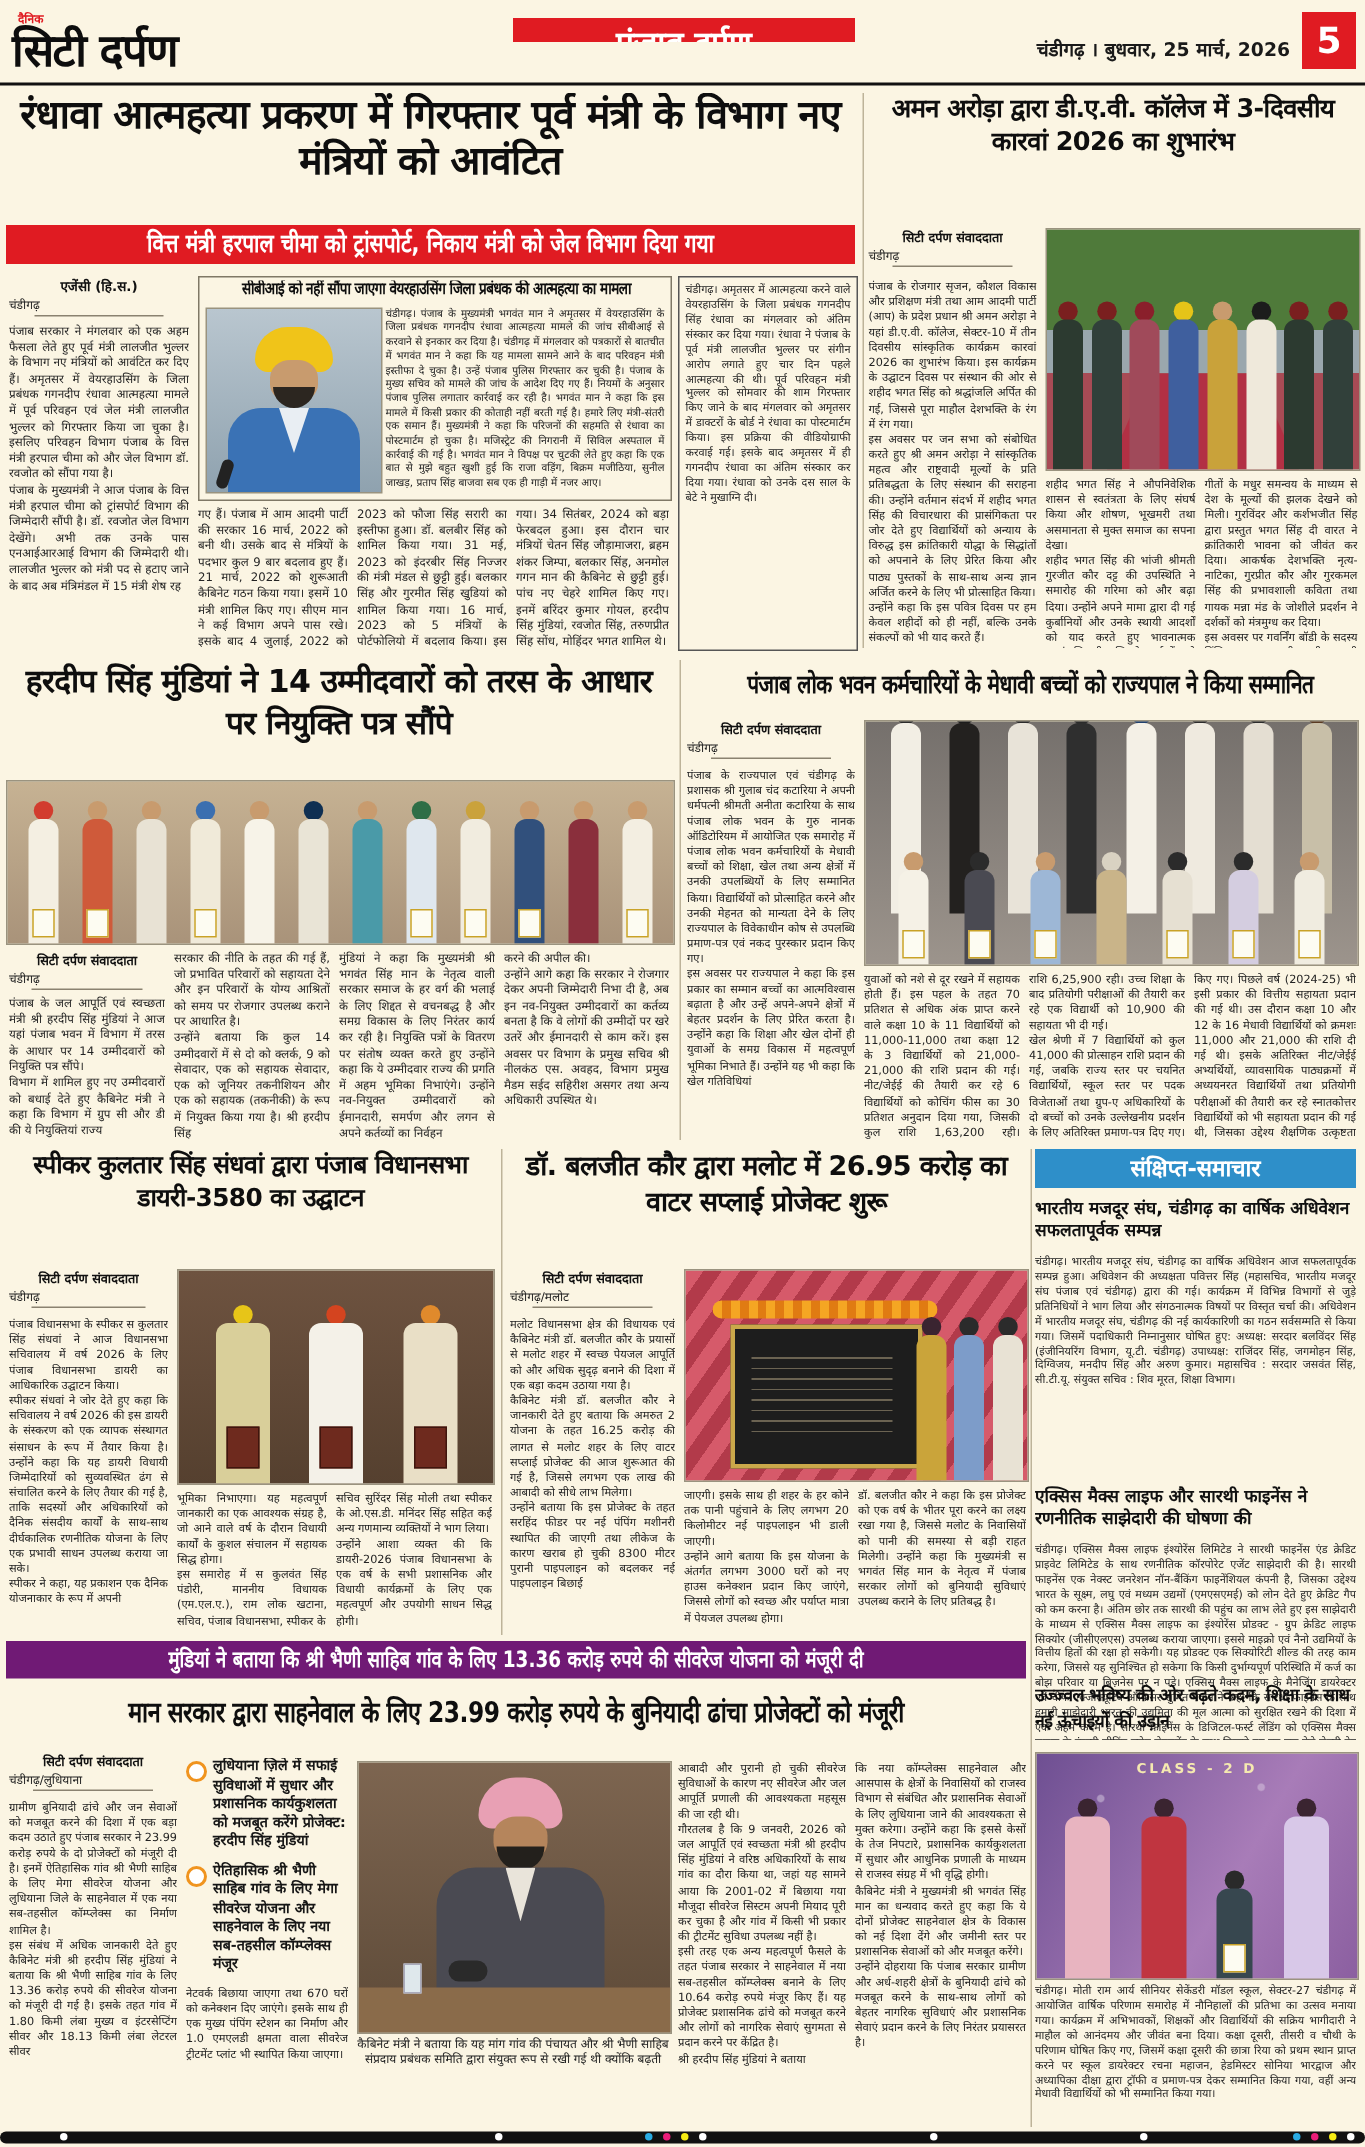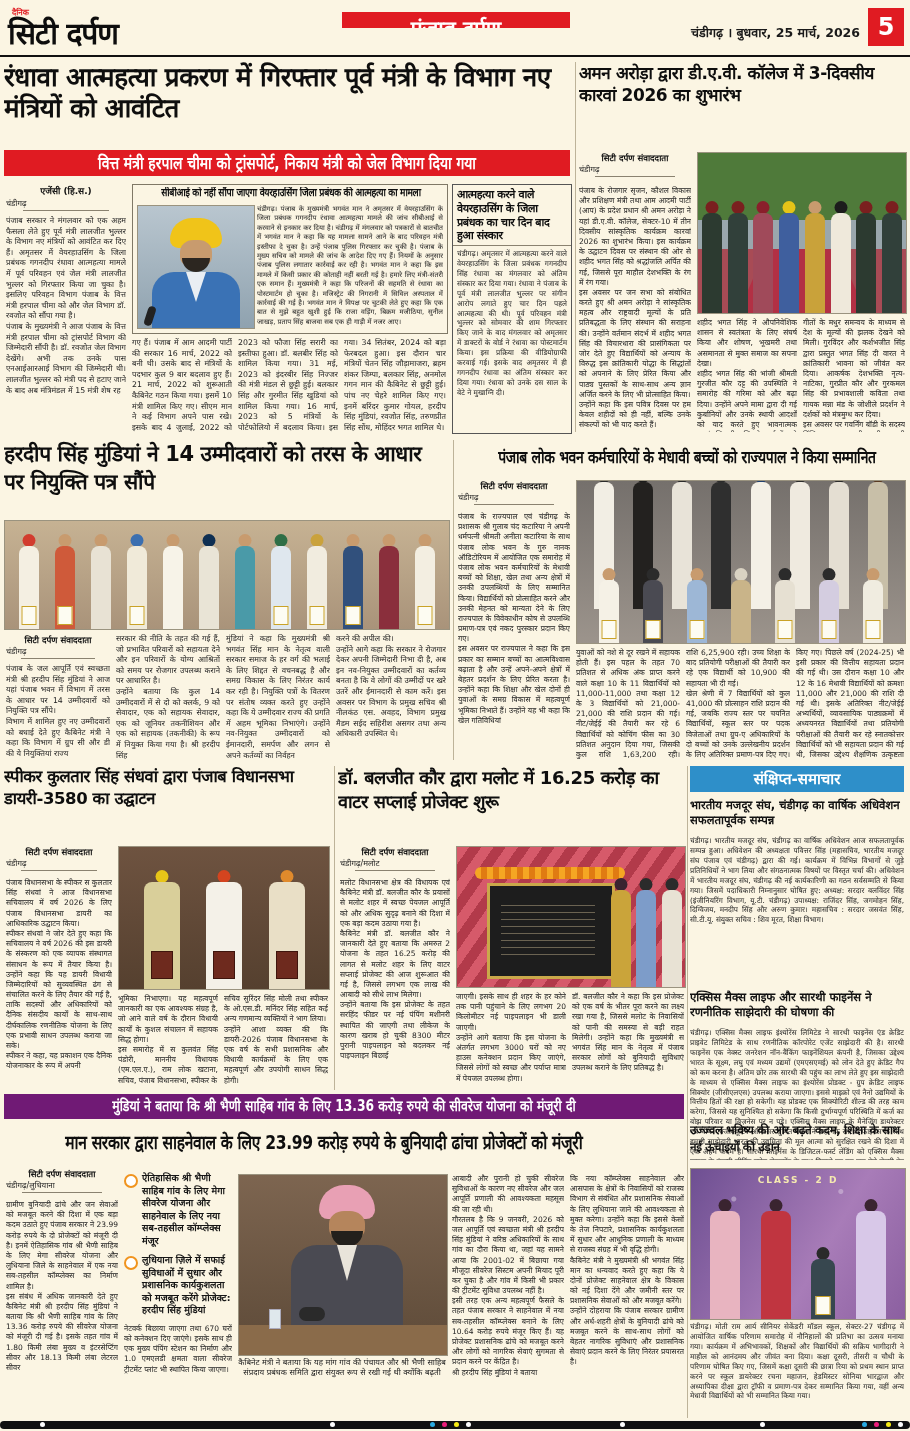--- a/index.html
+++ b/index.html
@@ -1,18 +1,18 @@
 <!DOCTYPE html>
 <html><head>
 <meta charset="utf-8">
 <style>
   html,body{margin:0;padding:0}
   body{width:910px;height:1431px;position:relative;background:#fbf5e3;font-family:"DejaVu Sans",sans-serif;color:#1a1a1a;overflow:hidden}
   .abs{position:absolute}
-  .hl{font-weight:bold;color:#0e0e0e;text-align:left;line-height:1.18;letter-spacing:-0.4px;overflow:hidden}
+  .hl{font-weight:bold;color:#0e0e0e;text-align:center;line-height:1.18;letter-spacing:-0.4px;overflow:hidden}
   .cond{transform:scaleX(0.82);transform-origin:50% 50%;white-space:nowrap}
   .bcol{font-size:7.8px;line-height:1.36;text-align:justify;white-space:pre-line;overflow:hidden;color:#232323}
   .byline{font-weight:bold;font-size:9px;text-align:center;color:#111}
   .loc{font-size:8px;color:#222}
   .bylrule{height:1px;background:#8a8270;width:72%;margin:2px auto 0}
   .vr{position:absolute;width:1px;background:#bdb399}
   .photo{position:absolute;overflow:hidden;border:1px solid #9a937f;background:#cfc6b2}
   .crowd{display:flex;justify-content:space-evenly;align-items:flex-end;position:absolute;left:0;right:0;bottom:0}
   .fig{position:relative;width:24px;height:100%}
   .fig::before{content:"";position:absolute;top:0;left:50%;transform:translateX(-50%);width:13px;height:13px;border-radius:50%;background:var(--t,#c89b6e)}
@@ -68,21 +68,20 @@
     <div class="abs" style="left:8px;top:100px;width:8px;height:20px;background:#222;border-radius:4px;transform:rotate(18deg)"></div>
   </div>
   <div class="abs bcol" style="left:124px;top:20px;width:186px;height:124px;font-size:6.9px">चंडीगढ़। पंजाब के मुख्यमंत्री भगवंत मान ने अमृतसर में वेयरहाउसिंग के जिला प्रबंधक गगनदीप रंधावा आत्महत्या मामले की जांच सीबीआई से करवाने से इनकार कर दिया है। चंडीगढ़ में मंगलवार को पत्रकारों से बातचीत में भगवंत मान ने कहा कि यह मामला सामने आने के बाद परिवहन मंत्री इस्तीफा दे चुका है। उन्हें पंजाब पुलिस गिरफ्तार कर चुकी है। पंजाब के मुख्य सचिव को मामले की जांच के आदेश दिए गए हैं। नियमों के अनुसार पंजाब पुलिस लगातार कार्रवाई कर रही है। भगवंत मान ने कहा कि इस मामले में किसी प्रकार की कोताही नहीं बरती गई है। हमारे लिए मंत्री-संतरी एक समान हैं। मुख्यमंत्री ने कहा कि परिजनों की सहमति से रंधावा का पोस्टमार्टम हो चुका है। मजिस्ट्रेट की निगरानी में सिविल अस्पताल में कार्रवाई की गई है। भगवंत मान ने विपक्ष पर चुटकी लेते हुए कहा कि एक बात से मुझे बहुत खुशी हुई कि राजा वड़िंग, बिक्रम मजीठिया, सुनील जाखड़, प्रताप सिंह बाजवा सब एक ही गाड़ी में नजर आए।</div>
 </div>
 
 <div class="abs bcol" style="left:132px;top:338px;width:100px;height:94px">गए हैं। पंजाब में आम आदमी पार्टी की सरकार 16 मार्च, 2022 को बनी थी। उसके बाद से मंत्रियों के पदभार कुल 9 बार बदलाव हुए हैं। 21 मार्च, 2022 को शुरूआती कैबिनेट गठन किया गया। इसमें 10 मंत्री शामिल किए गए। सीएम मान ने कई विभाग अपने पास रखे। इसके बाद 4 जुलाई, 2022 को पहला बड़ा विस्तार हुआ। 7 जनवरी,</div>
 <div class="abs bcol" style="left:238px;top:338px;width:100px;height:94px">2023 को फौजा सिंह सरारी का इस्तीफा हुआ। डॉ. बलबीर सिंह को शामिल किया गया। 31 मई, 2023 को इंदरबीर सिंह निज्जर की मंत्री मंडल से छुट्टी हुई। बलकार सिंह और गुरमीत सिंह खुडियां को शामिल किया गया। 16 मार्च, 2023 को 5 मंत्रियों के पोर्टफोलियो में बदलाव किया। इस दौरान अमन अरोड़ा से हाउसिंग छीना</div>
 <div class="abs bcol" style="left:344px;top:338px;width:102px;height:94px">गया। 34 सितंबर, 2024 को बड़ा फेरबदल हुआ। इस दौरान चार मंत्रियों चेतन सिंह जौड़ामाजरा, ब्रहम शंकर जिम्पा, बलकार सिंह, अनमोल गगन मान की कैबिनेट से छुट्टी हुई। पांच नए चेहरे शामिल किए गए। इनमें बरिंदर कुमार गोयल, हरदीप सिंह मुंडियां, रवजोत सिंह, तरुणप्रीत सिंह सोंध, मोहिंदर भगत शामिल थे।</div>
 
 <div class="abs box" style="left:452px;top:184px;width:118px;height:248px;border-color:#555">
-  <div class="hl" style="font-size:11px;line-height:1.25;padding:3px 4px 2px;border-bottom:1px solid #8a8270">आत्महत्या करने वाले वेयरहाउसिंग के जिला प्रबंधक का चार दिन बाद हुआ संस्कार</div>
   <div class="bcol" style="padding:3px 4px;height:176px;font-size:7.3px">चंडीगढ़। अमृतसर में आत्महत्या करने वाले वेयरहाउसिंग के जिला प्रबंधक गगनदीप सिंह रंधावा का मंगलवार को अंतिम संस्कार कर दिया गया। रंधावा ने पंजाब के पूर्व मंत्री लालजीत भुल्लर पर संगीन आरोप लगाते हुए चार दिन पहले आत्महत्या की थी। पूर्व परिवहन मंत्री भुल्लर को सोमवार की शाम गिरफ्तार किए जाने के बाद मंगलवार को अमृतसर में डाक्टरों के बोर्ड ने रंधावा का पोस्टमार्टम किया। इस प्रक्रिया की वीडियोग्राफी करवाई गई। इसके बाद अमृतसर में ही गगनदीप रंधावा का अंतिम संस्कार कर दिया गया। रंधावा को उनके दस साल के बेटे ने मुखाग्नि दी।</div>
 </div>
 
 <div class="vr" style="left:575px;top:62px;height:370px"></div>
 
 <div class="abs hl" style="left:579px;top:62px;width:326px;height:84px;font-size:17px;line-height:1.3">अमन अरोड़ा द्वारा डी.ए.वी. कॉलेज में 3-दिवसीय कारवां 2026 का शुभारंभ</div>
 <div class="abs" style="left:579px;top:152px;width:112px">
   <div class="byline" style="font-size:8.5px">सिटी दर्पण संवाददाता</div>
   <div class="loc">चंडीगढ़</div>
   <div class="bylrule"></div>
@@ -225,21 +224,21 @@
       </div>
   </div>
 </div>
 <div class="abs bcol" style="left:118px;top:994px;width:100px;height:96px;font-size:7.5px">भूमिका निभाएगा। यह महत्वपूर्ण जानकारी का एक आवश्यक संग्रह है, जो आने वाले वर्ष के दौरान विधायी कार्यों के कुशल संचालन में सहायक सिद्ध होगा।
 इस समारोह में स कुलवंत सिंह पंडोरी, माननीय विधायक (एम.एल.ए.), राम लोक खटाना, सचिव, पंजाब विधानसभा, स्पीकर के</div>
 <div class="abs bcol" style="left:224px;top:994px;width:104px;height:96px;font-size:7.5px">सचिव सुरिंदर सिंह मोली तथा स्पीकर के ओ.एस.डी. मनिंदर सिंह सहित कई अन्य गणमान्य व्यक्तियों ने भाग लिया।
 उन्होंने आशा व्यक्त की कि डायरी-2026 पंजाब विधानसभा के एक वर्ष के सभी प्रशासनिक और विधायी कार्यक्रमों के लिए एक महत्वपूर्ण और उपयोगी साधन सिद्ध होगी।</div>
 
 <div class="vr" style="left:334px;top:766px;height:324px"></div>
 
-<div class="abs hl" style="left:338px;top:766px;width:346px;height:74px;font-size:18px;line-height:1.35">डॉ. बलजीत कौर द्वारा मलोट में 16.25 करोड़ का वाटर सप्लाई प्रोजेक्ट शुरू</div>
+<div class="abs hl" style="left:338px;top:766px;width:346px;height:74px;font-size:18px;line-height:1.35">डॉ. बलजीत कौर द्वारा मलोट में 26.95 करोड़ का वाटर सप्लाई प्रोजेक्ट शुरू</div>
 <div class="abs" style="left:340px;top:846px;width:110px">
   <div class="byline" style="font-size:8.5px">सिटी दर्पण संवाददाता</div>
   <div class="loc">चंडीगढ़/मलोट</div>
   <div class="bylrule"></div>
 </div>
 <div class="abs bcol" style="left:340px;top:878px;width:110px;height:212px;font-size:7.5px">मलोट विधानसभा क्षेत्र की विधायक एवं कैबिनेट मंत्री डॉ. बलजीत कौर के प्रयासों से मलोट शहर में स्वच्छ पेयजल आपूर्ति को और अधिक सुदृढ़ बनाने की दिशा में एक बड़ा कदम उठाया गया है।
 कैबिनेट मंत्री डॉ. बलजीत कौर ने जानकारी देते हुए बताया कि अमरुत 2 योजना के तहत 16.25 करोड़ की लागत से मलोट शहर के लिए वाटर सप्लाई प्रोजेक्ट की आज शुरूआत की गई है, जिससे लगभग एक लाख की आबादी को सीधे लाभ मिलेगा।
 उन्होंने बताया कि इस प्रोजेक्ट के तहत सरहिंद फीडर पर नई पंपिंग मशीनरी स्थापित की जाएगी तथा लीकेज के कारण खराब हो चुकी 8300 मीटर पुरानी पाइपलाइन को बदलकर नई पाइपलाइन बिछाई</div>
 <div class="photo" style="left:456px;top:846px;width:228px;height:140px;background:repeating-linear-gradient(125deg,#d65a6a 0 10px,#b23a4a 10px 20px)">
   <div class="abs" style="left:18px;top:20px;width:150px;height:12px;background:repeating-linear-gradient(90deg,#f5a623 0 6px,#e07b12 6px 12px);border-radius:6px"></div>
@@ -274,25 +273,25 @@
   <div class="byline" style="font-size:8.5px">सिटी दर्पण संवाददाता</div>
   <div class="loc">चंडीगढ़/लुधियाना</div>
   <div class="bylrule"></div>
 </div>
 <div class="abs bcol" style="left:6px;top:1200px;width:112px;height:218px;font-size:7.5px">ग्रामीण बुनियादी ढांचे और जन सेवाओं को मजबूत करने की दिशा में एक बड़ा कदम उठाते हुए पंजाब सरकार ने 23.99 करोड़ रुपये के दो प्रोजेक्टों को मंजूरी दी है। इनमें ऐतिहासिक गांव श्री भैणी साहिब के लिए मेगा सीवरेज योजना और लुधियाना जिले के साहनेवाल में एक नया सब-तहसील कॉम्प्लेक्स का निर्माण शामिल है।
 इस संबंध में अधिक जानकारी देते हुए कैबिनेट मंत्री श्री हरदीप सिंह मुंडियां ने बताया कि श्री भैणी साहिब गांव के लिए 13.36 करोड़ रुपये की सीवरेज योजना को मंजूरी दी गई है। इसके तहत गांव में 1.80 किमी लंबा मुख्य व इंटरसेप्टिंग सीवर और 18.13 किमी लंबा लेटरल सीवर</div>
 
 <div class="abs" style="left:124px;top:1172px;width:108px;height:246px;overflow:hidden">
   <div class="bullet">
       <i></i>
-      <b>ऐतिहासिक श्री भैणी साहिब गांव के लिए मेगा सीवरेज योजना और साहनेवाल के लिए नया सब-तहसील कॉम्प्लेक्स मंजूर</b>
+      <b>लुधियाना ज़िले में सफाई सुविधाओं में सुधार और प्रशासनिक कार्यकुशलता को मजबूत करेंगे प्रोजेक्ट: हरदीप सिंह मुंडियां</b>
     </div>
   <div class="bullet">
       <i></i>
-      <b>लुधियाना ज़िले में सफाई सुविधाओं में सुधार और प्रशासनिक कार्यकुशलता को मजबूत करेंगे प्रोजेक्ट: हरदीप सिंह मुंडियां</b>
+      <b>ऐतिहासिक श्री भैणी साहिब गांव के लिए मेगा सीवरेज योजना और साहनेवाल के लिए नया सब-तहसील कॉम्प्लेक्स मंजूर</b>
     </div>
   <div class="bcol" style="font-size:7.5px">नेटवर्क बिछाया जाएगा तथा 670 घरों को कनेक्शन दिए जाएंगे। इसके साथ ही एक मुख्य पंपिंग स्टेशन का निर्माण और 1.0 एमएलडी क्षमता वाला सीवरेज ट्रीटमेंट प्लांट भी स्थापित किया जाएगा।</div>
 </div>
 
 <div class="photo" style="left:238px;top:1174px;width:208px;height:180px;background:linear-gradient(#7d6550,#5d4a38)">
   <div class="abs" style="left:80px;top:10px;width:56px;height:34px;background:#e8a0b4;border-radius:28px 28px 10px 10px"></div>
   <div class="abs" style="left:90px;top:36px;width:36px;height:30px;background:#b5855c;border-radius:42%"></div>
   <div class="abs" style="left:92px;top:56px;width:32px;height:16px;background:#23201c;border-radius:0 0 16px 16px"></div>
   <div class="abs" style="left:52px;top:70px;width:112px;height:82px;background:#4a4a52;border-radius:26px 26px 0 0"></div>
   <div class="abs" style="left:98px;top:70px;width:20px;height:36px;background:#e9e4da;clip-path:polygon(0 0,100% 0,50% 100%)"></div>

